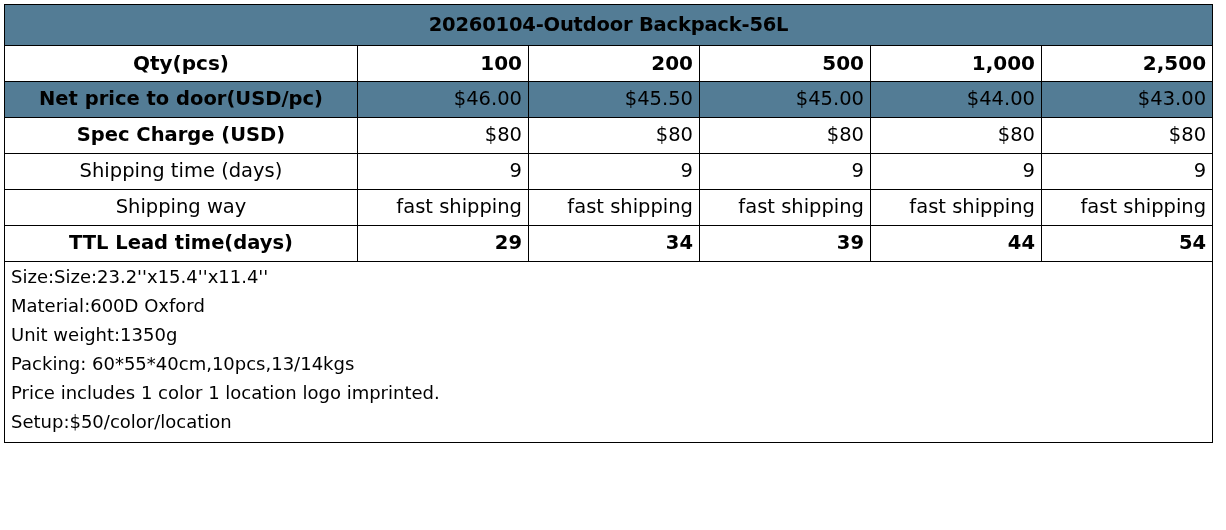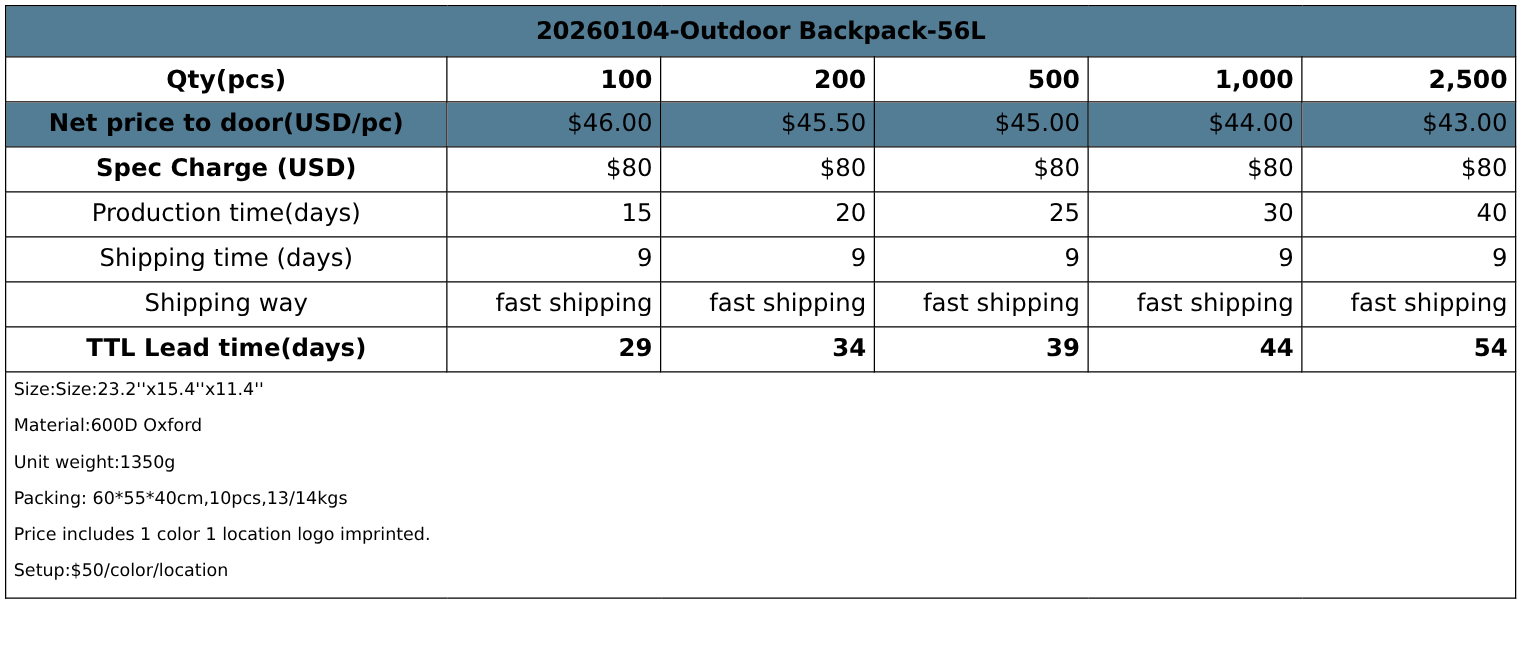--- a/index.html
+++ b/index.html
@@ -72,21 +72,21 @@
     vertical-align: top;
     padding: 4px 6px 6px 6px;
     white-space: normal;
   }
   .notes-list {
     margin: 0;
     padding: 0;
     list-style: none;
   }
   .notes-list li {
-    font-size: 14px;
+    font-size: 18px;
     line-height: 29px;
     color: #000000;
     white-space: nowrap;
   }
 </style>
 </head>
 <body>
 
 <div class="sheet">
   <table class="quote">
@@ -125,28 +125,20 @@
       <tr class="row-std spec-charge">
         <td class="lbl">Spec Charge (USD)</td>
         <td class="val">$80</td>
         <td class="val">$80</td>
         <td class="val">$80</td>
         <td class="val">$80</td>
         <td class="val">$80</td>
       </tr>
 
 
-      <tr class="row-std">
-        <td class="lbl">Production time(days)</td>
-        <td class="val">15</td>
-        <td class="val">20</td>
-        <td class="val">25</td>
-        <td class="val">30</td>
-        <td class="val">40</td>
-      </tr>
 
       <tr class="row-std">
         <td class="lbl">Shipping time (days)</td>
         <td class="val">9</td>
         <td class="val">9</td>
         <td class="val">9</td>
         <td class="val">9</td>
         <td class="val">9</td>
       </tr>
 

